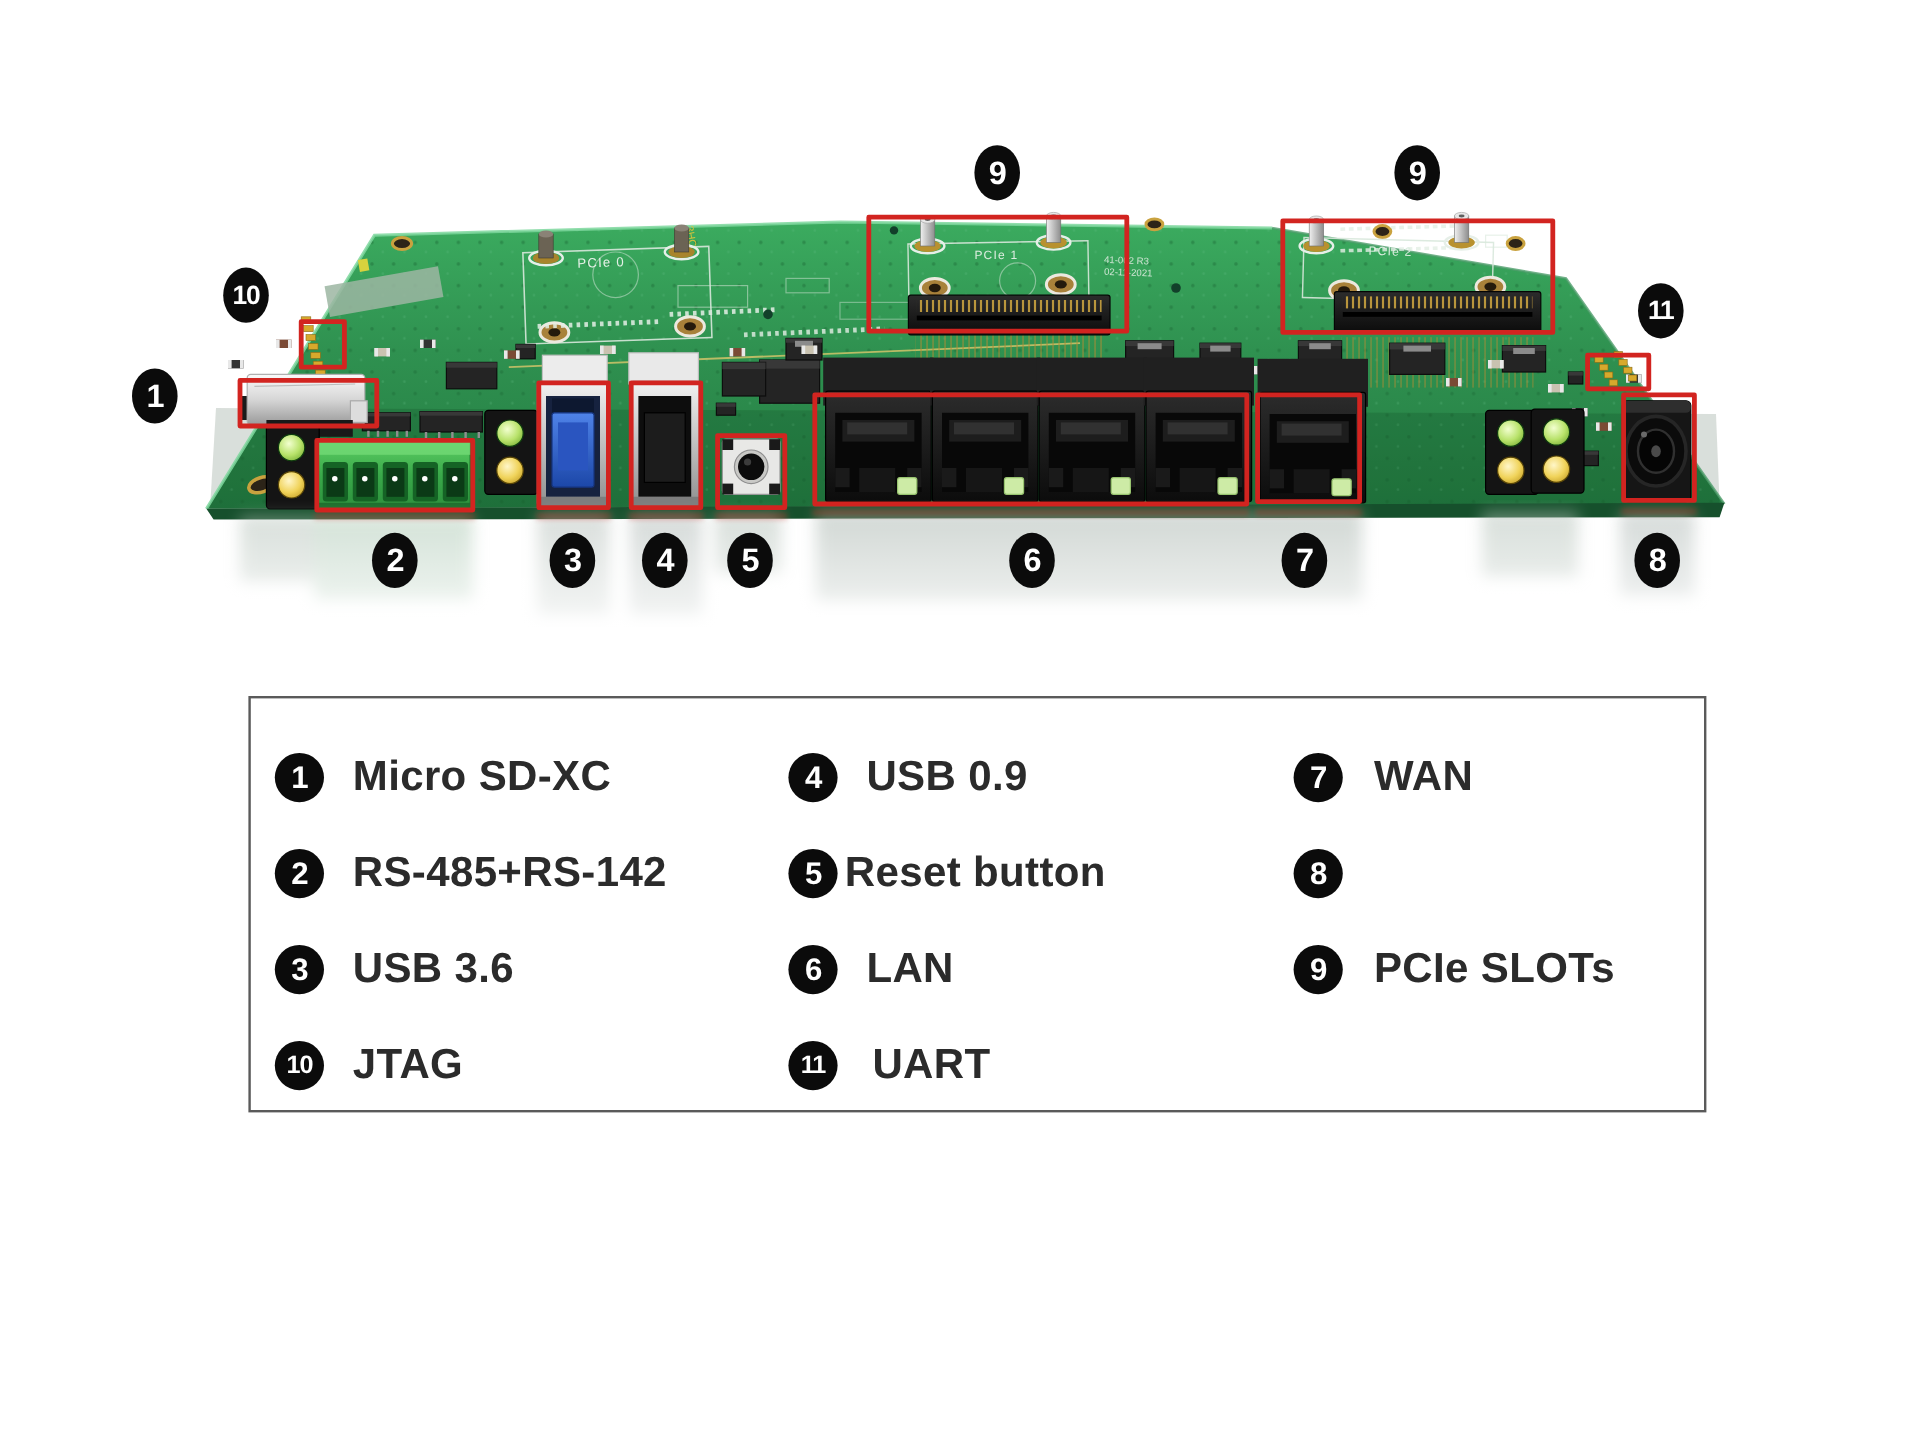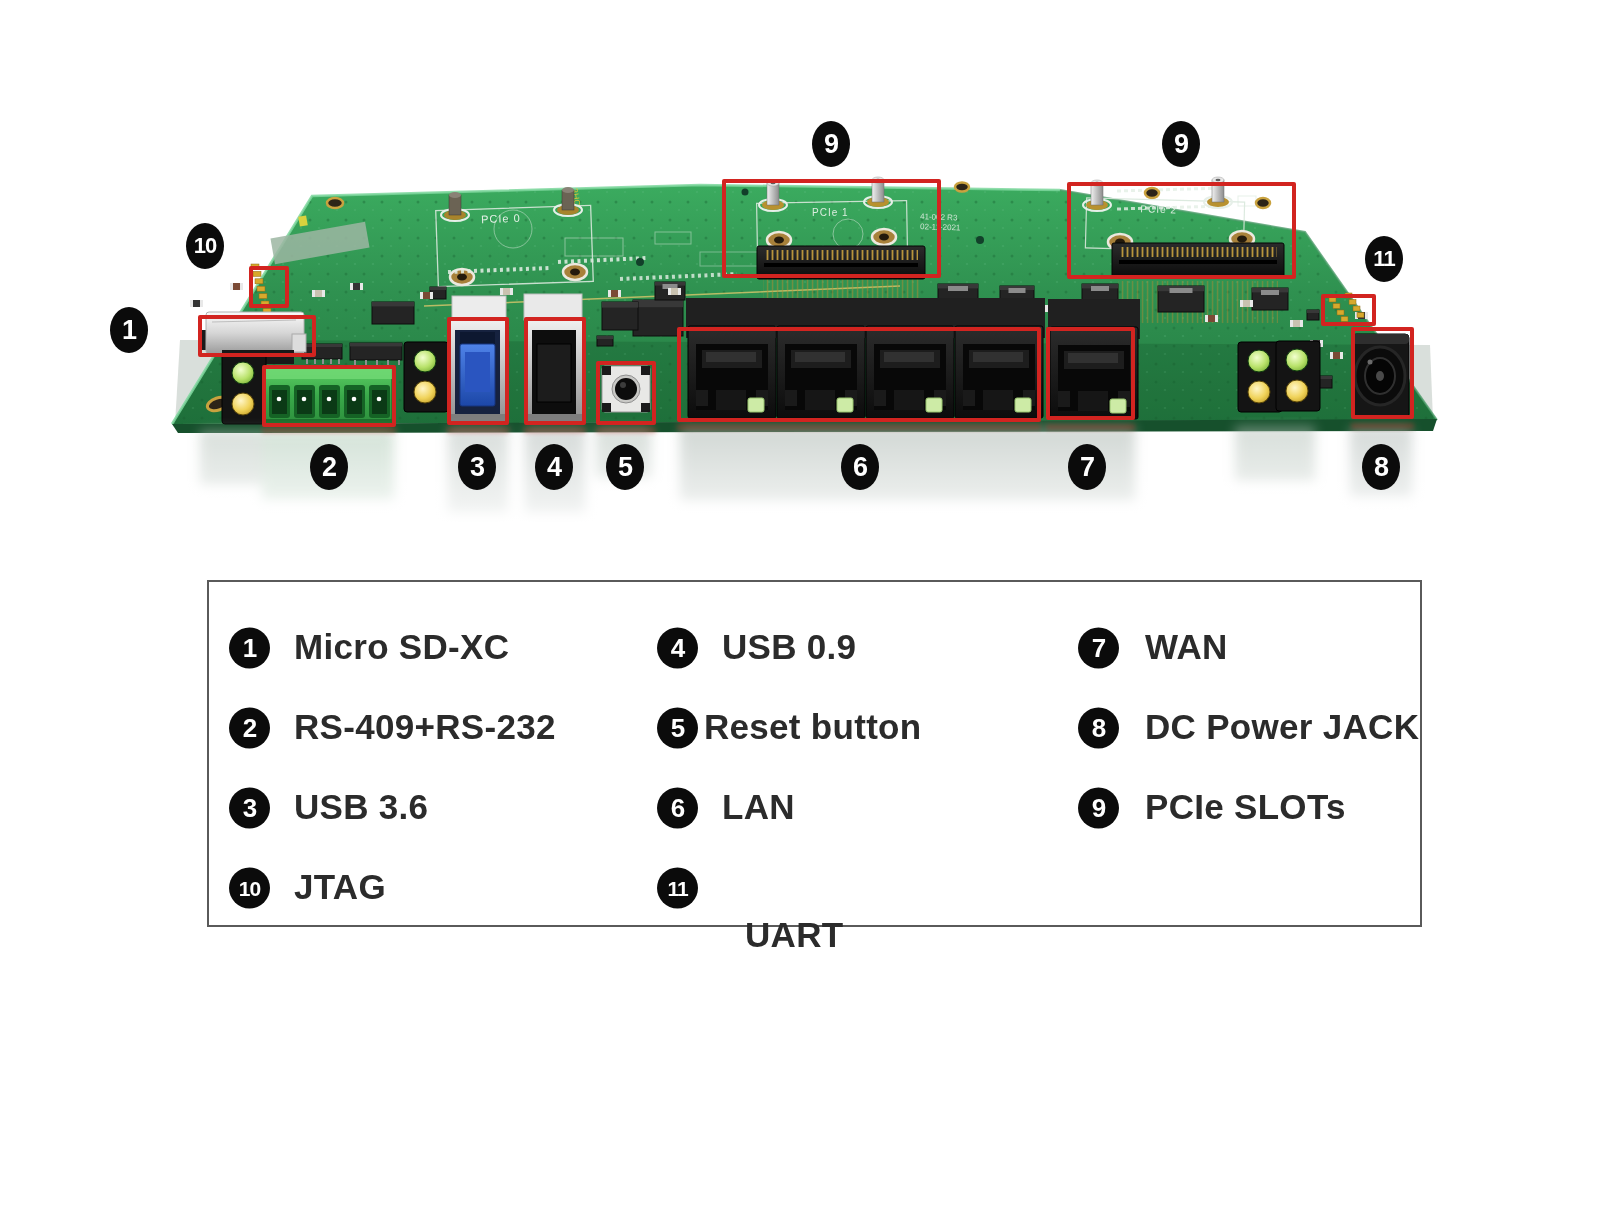--- a/index.html
+++ b/index.html
@@ -457,34 +457,33 @@
       <div class="callout-circle" style="left: 831px; top: 144px; background: rgb(11, 11, 11);">9</div>
       <div class="callout-circle" style="left: 1181px; top: 144px; background: rgb(11, 11, 11);">9</div>
       <div class="callout-circle two" style="left: 205px; top: 246px; background: rgb(11, 11, 11);">10</div>
       <div class="callout-circle two" style="left: 1384px; top: 259px; background: rgb(11, 11, 11);">11</div>
     </div>
 
 <div id="legend" style="border-color: rgb(90, 90, 90);">
       <div class="legend-circle" style="left: 20px; top: 66px; background: rgb(11, 11, 11);">1</div>
       <div class="legend-label" style="left: 85px; top: 66px; color: rgb(43, 43, 43);">Micro SD-XC</div>
       <div class="legend-circle" style="left: 20px; top: 146px; background: rgb(11, 11, 11);">2</div>
-      <div class="legend-label" style="left: 85px; top: 146px; color: rgb(43, 43, 43);">RS-409+RS-232</div>
+      <div class="legend-label" style="left: 85px; top: 146px; color: rgb(43, 43, 43);">RS-485+RS-142</div>
       <div class="legend-circle" style="left: 20px; top: 226px; background: rgb(11, 11, 11);">3</div>
       <div class="legend-label" style="left: 85px; top: 226px; color: rgb(43, 43, 43);">USB 3.6</div>
       <div class="legend-circle" style="left: 448px; top: 66px; background: rgb(11, 11, 11);">4</div>
       <div class="legend-label" style="left: 513px; top: 66px; color: rgb(43, 43, 43);">USB 0.9</div>
       <div class="legend-circle" style="left: 448px; top: 146px; background: rgb(11, 11, 11);">5</div>
       <div class="legend-label" style="left: 495px; top: 146px; color: rgb(43, 43, 43);">Reset button</div>
       <div class="legend-circle" style="left: 448px; top: 226px; background: rgb(11, 11, 11);">6</div>
       <div class="legend-label" style="left: 513px; top: 226px; color: rgb(43, 43, 43);">LAN</div>
       <div class="legend-circle" style="left: 869px; top: 66px; background: rgb(11, 11, 11);">7</div>
       <div class="legend-label" style="left: 936px; top: 66px; color: rgb(43, 43, 43);">WAN</div>
       <div class="legend-circle" style="left: 869px; top: 146px; background: rgb(11, 11, 11);">8</div>
-      <div class="legend-label" style="left: 936px; top: 146px; color: rgb(43, 43, 43);">DC Power JACK</div>
       <div class="legend-circle" style="left: 869px; top: 226px; background: rgb(11, 11, 11);">9</div>
       <div class="legend-label" style="left: 936px; top: 226px; color: rgb(43, 43, 43);">PCIe SLOTs</div>
       <div class="legend-circle two" style="left: 20px; top: 306px; background: rgb(11, 11, 11);">10</div>
       <div class="legend-label" style="left: 85px; top: 306px; color: rgb(43, 43, 43);">JTAG</div>
       <div class="legend-circle two" style="left: 448px; top: 306px; background: rgb(11, 11, 11);">11</div>
-      <div class="legend-label" style="left: 536px; top: 306px; color: rgb(43, 43, 43); margin-top: 48px;">UART</div>
+      <div class="legend-label" style="left: 518px; top: 306px; color: rgb(43, 43, 43);">UART</div>
     </div>
 
 </div>
 
 </body></html>

